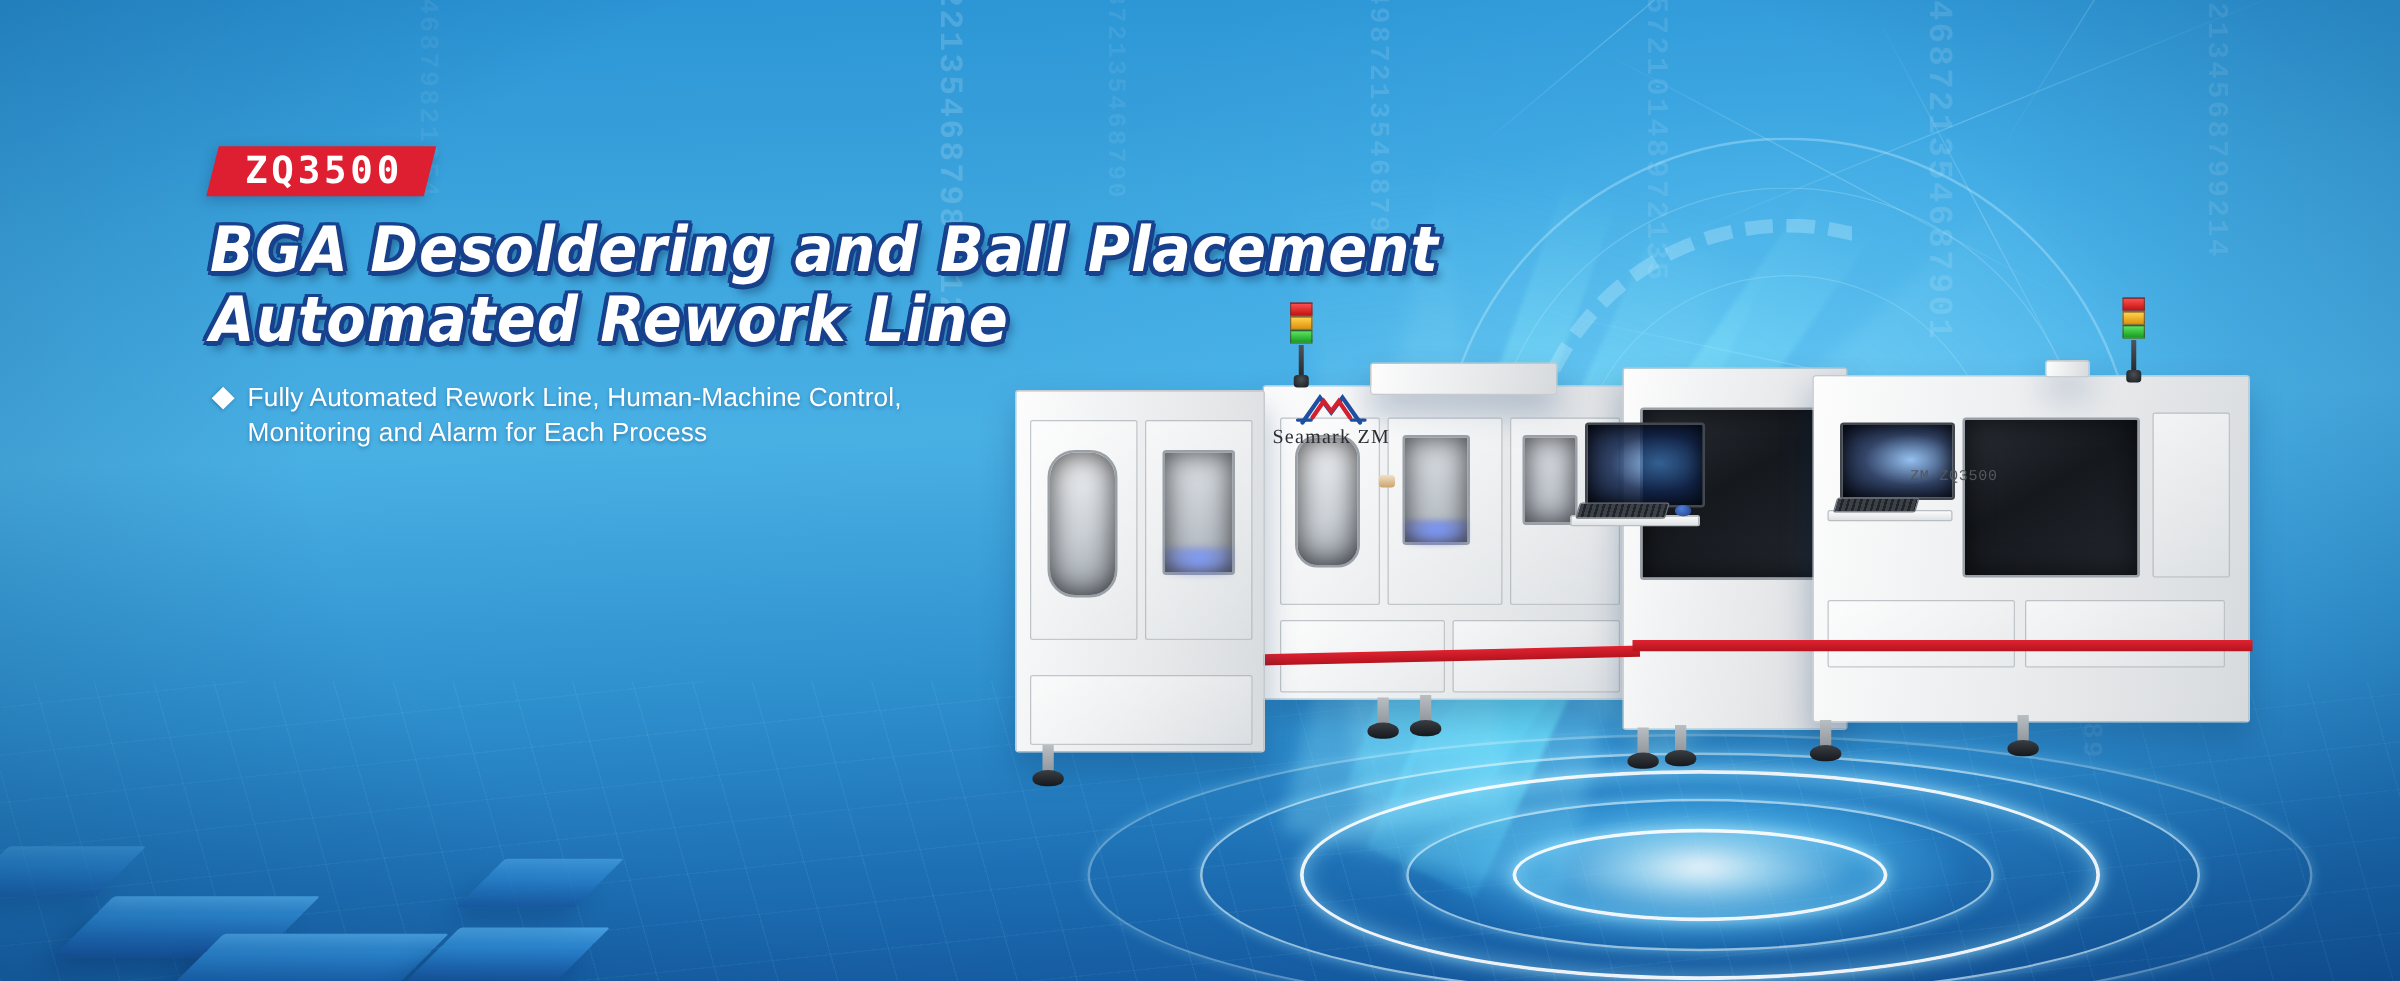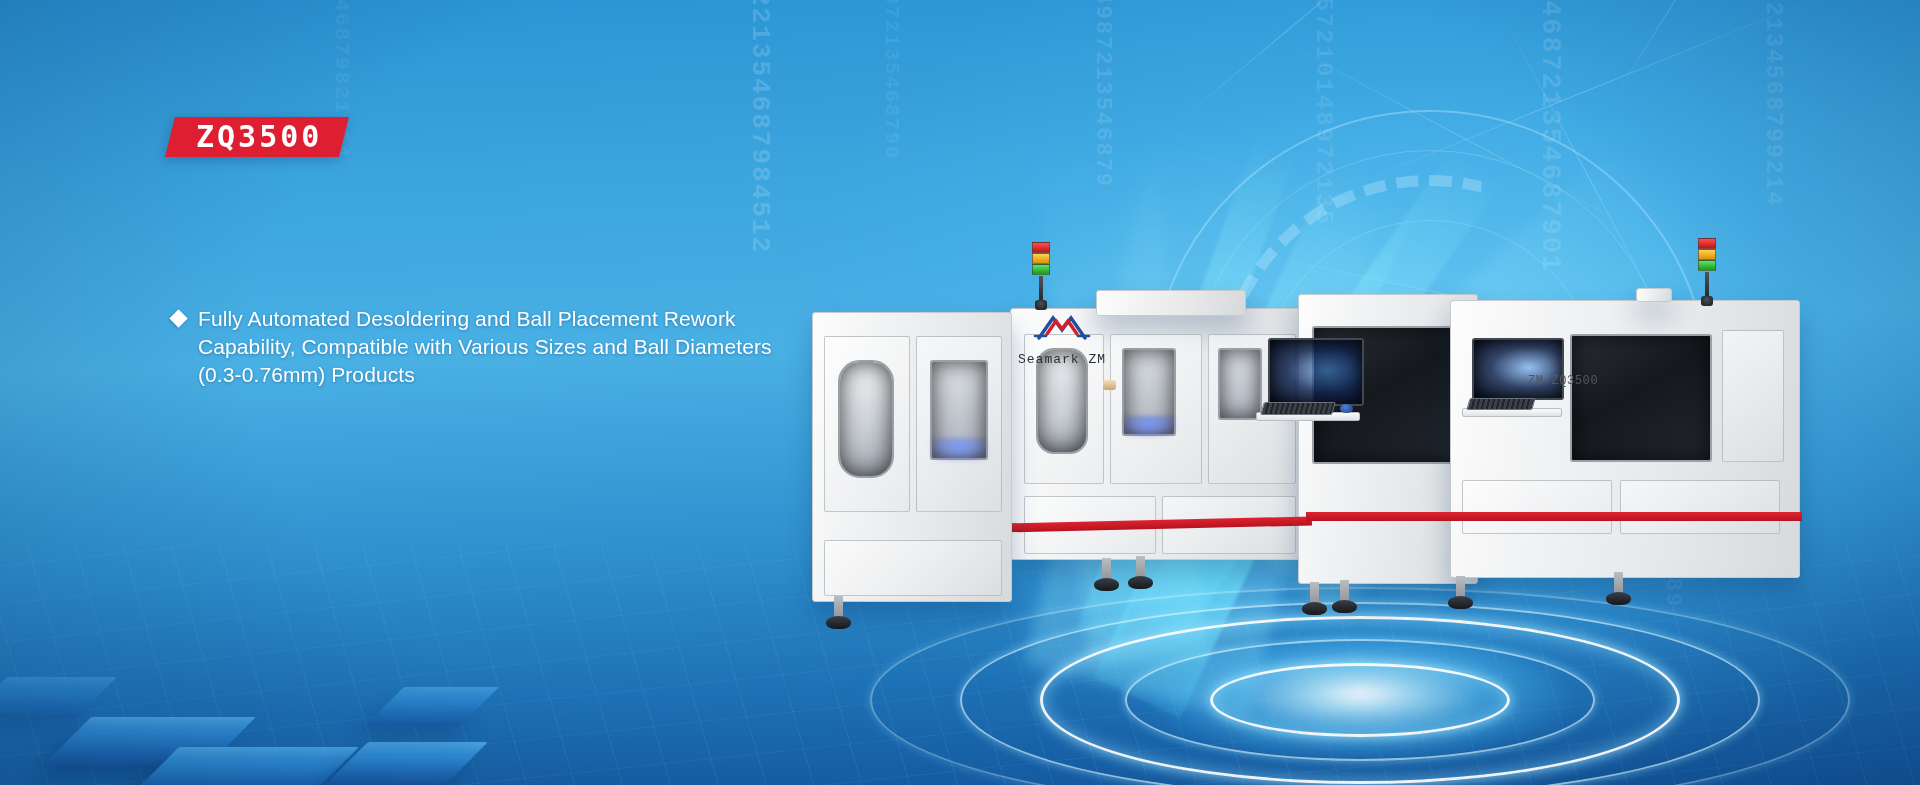--- a/index.html
+++ b/index.html
@@ -194,23 +194,23 @@
     position:absolute;
     background:linear-gradient(180deg,#fbfbfc,#dfe2e5);
     border:1px solid #b9bec3;
     border-radius:2px;
   }
 
   .brandmark { position:absolute; text-align:center; }
   .brandmark .logo { position:relative; width:58px; height:26px; margin:0 auto; }
   .brandmark .logo svg { display:block; }
   .brandmark .bname {
-    font-family:Liberation Mono, monospace;
-    font-size:13px; color:#2b2f35; letter-spacing:1px;
-    margin-top:12px; white-space:nowrap;
+    font-family:Liberation Serif, serif;
+    font-size:16px; color:#2b2f35; letter-spacing:1px;
+    margin-top:1px; white-space:nowrap;
   }
   .model-label {
     position:absolute;
     font-family:Liberation Mono, monospace;
     font-size:12px; color:#53585f; letter-spacing:.6px; white-space:nowrap;
   }
 
   
   .content { position:absolute; left:0; top:0; width:980px; height:100%; }
 
@@ -425,22 +425,26 @@
     <div class="foot" style="left:446px; top:286px;"></div>
     <div class="foot" style="left:604px; top:282px;"></div>
   </div>
 
   <div class="content">
 
     <div class="badge">
       <span>ZQ3500</span>
     </div>
 
+    <div class="headline">
+      <div class="hl">BGA Desoldering and Ball Placement</div>
+      <div class="hl">Automated Rework Line</div>
+    </div>
 
     <div class="bullets">
       <div class="bullet">
         <span class="dia"></span>
-        <span class="btxt">Fully Automated Desoldering and Ball Placement Rework Capability, Compatible with Various Sizes and Ball Diameters (0.3-0.76mm) Products</span>
+        <span class="btxt">Fully Automated Rework Line, Human-Machine Control, Monitoring and Alarm for Each Process</span>
       </div>
     </div>
   </div>
 
 </div>
 
 </body></html>

